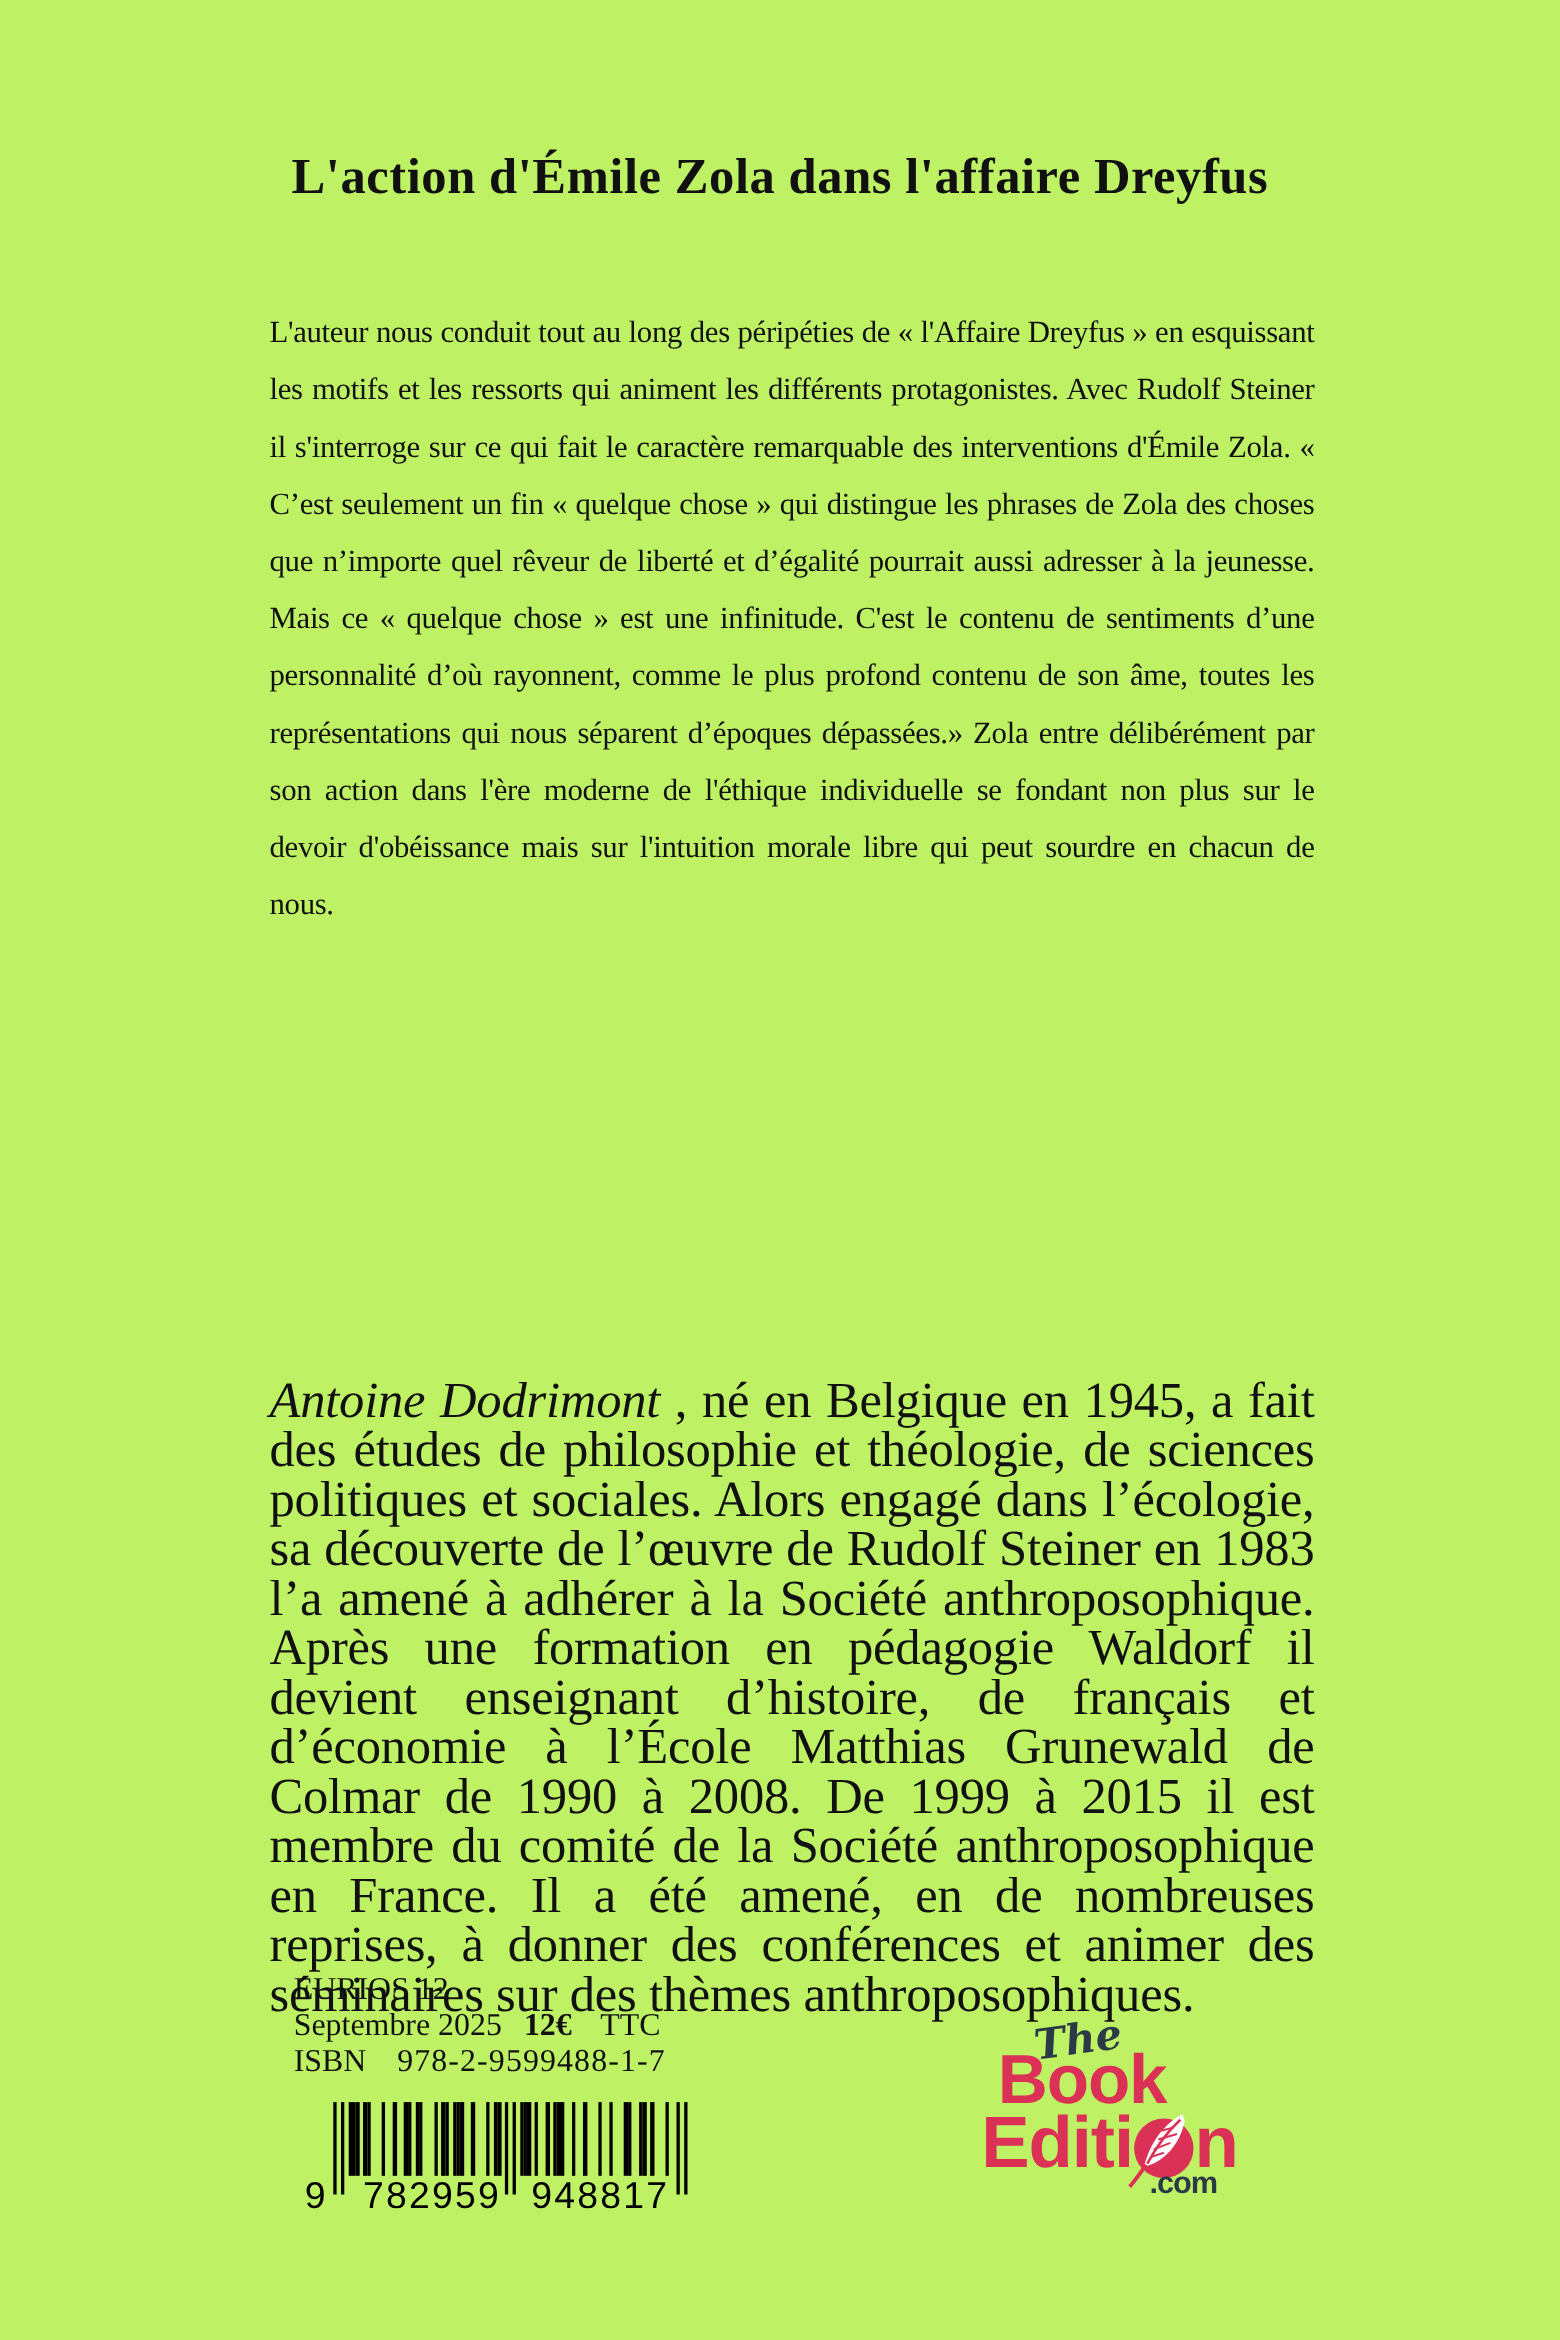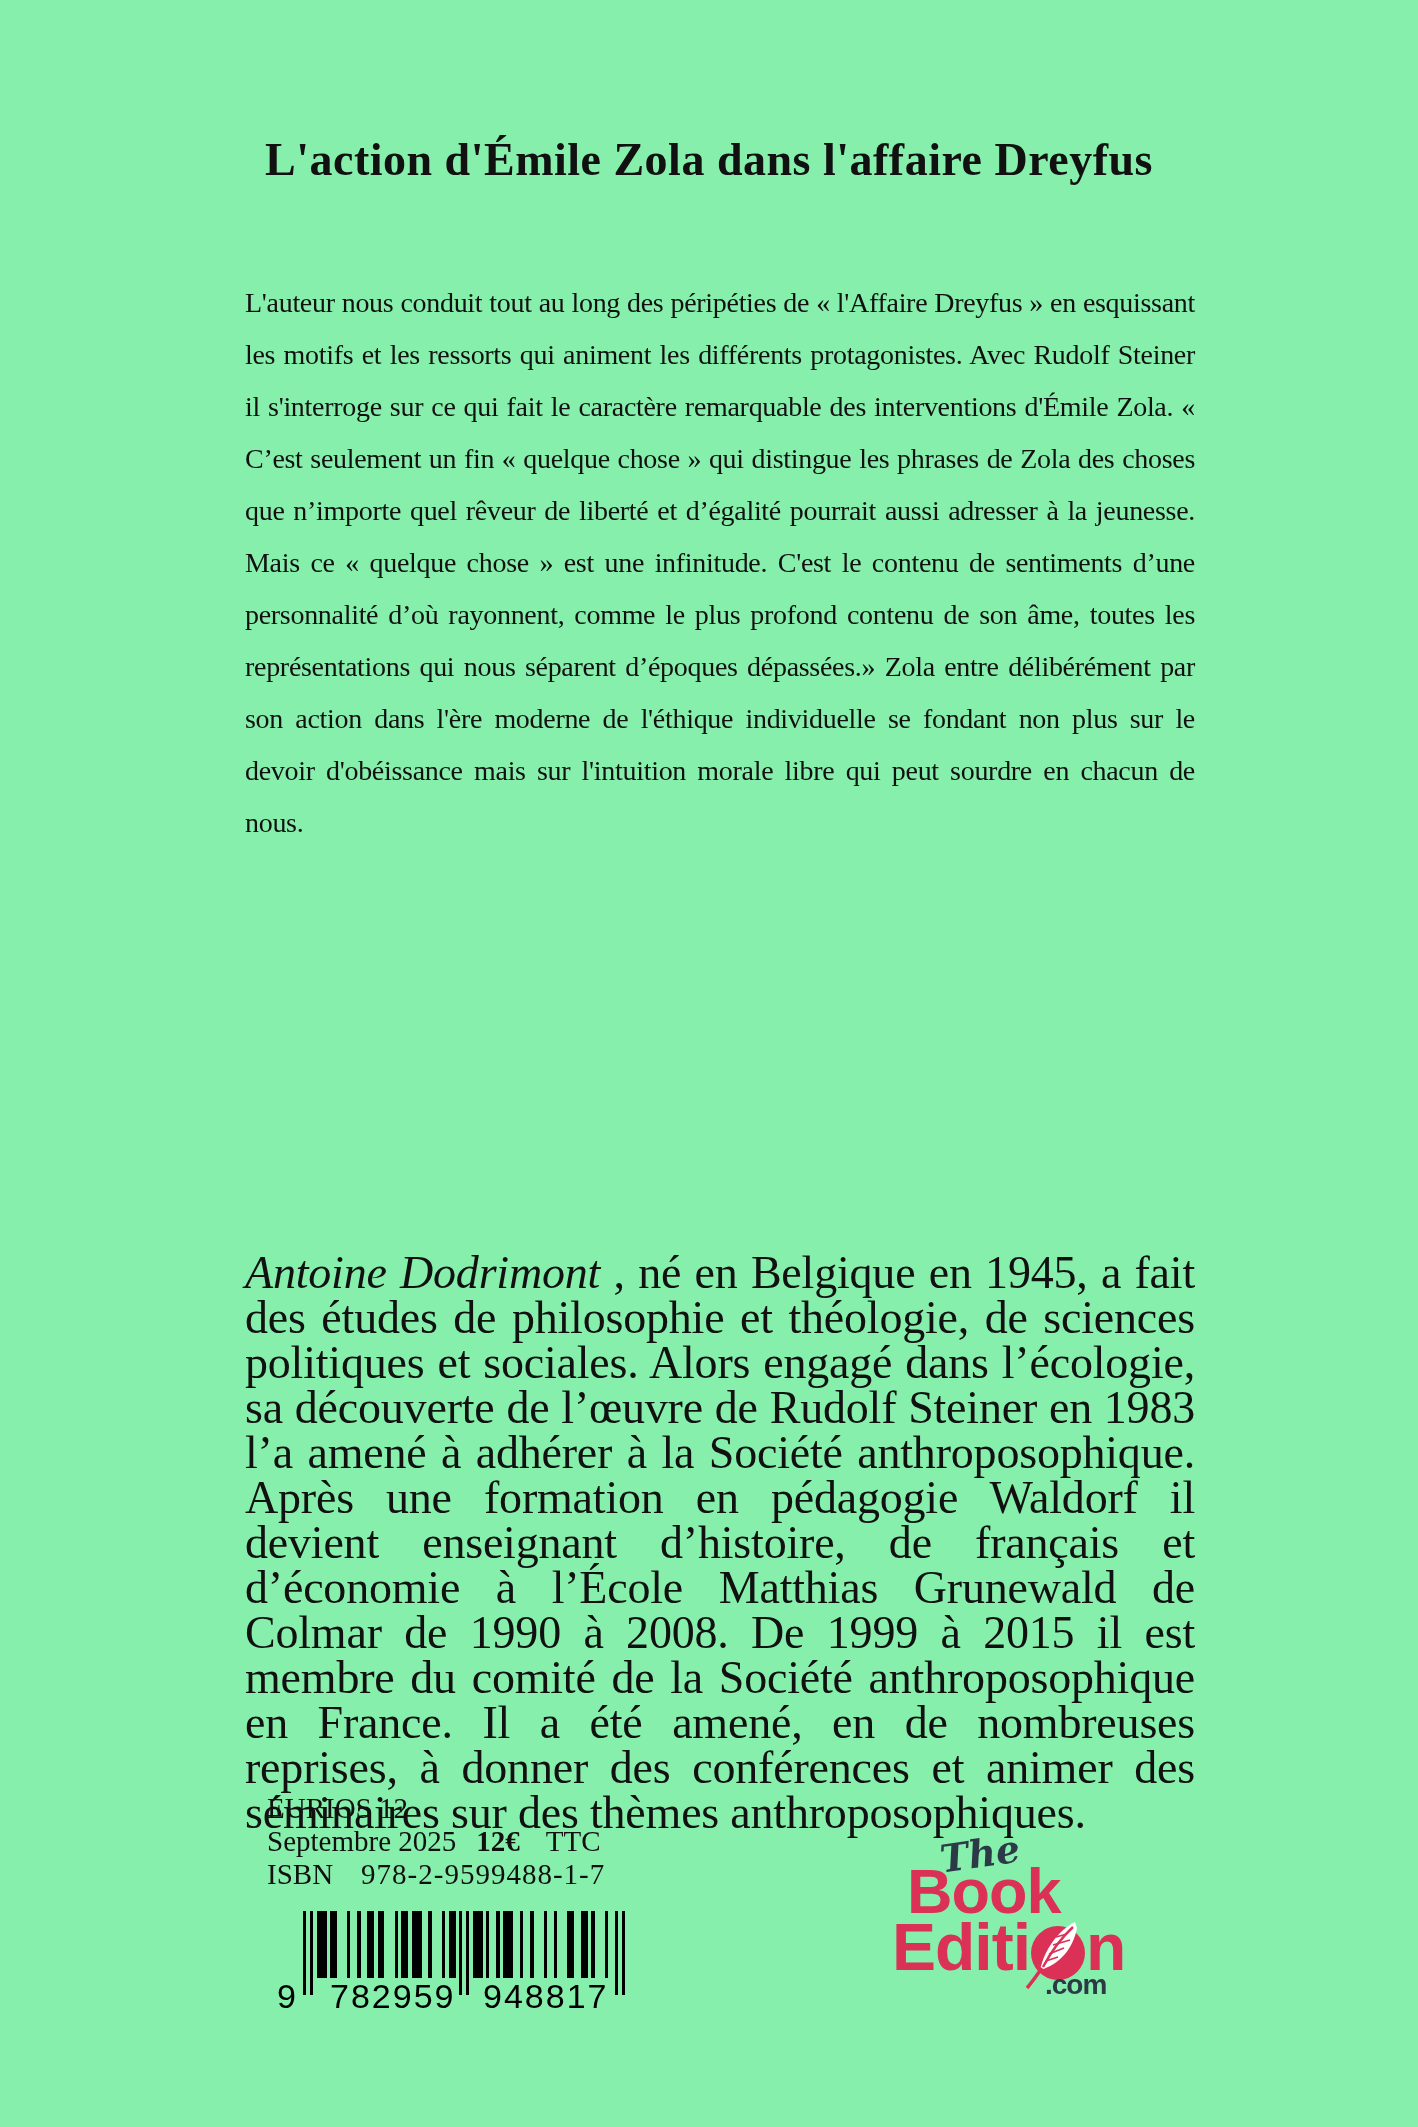--- a/index.html
+++ b/index.html
@@ -1,20 +1,20 @@
 <!DOCTYPE html>
 <html lang="fr"><head>
 <meta charset="utf-8">
 <style>
   html,body{margin:0;padding:0;background:#888;}
   .page{
     position:relative;
     width:1418px;height:2127px;
     margin:0 auto;
-    background:#86efac;
+    background:#bef264;
     color:#111;
     font-family:"Liberation Serif", serif;
     overflow:hidden;
   }
   .title{
     position:absolute;left:0;top:134px;width:100%;
     text-align:center;font-weight:bold;
     font-size:46px;line-height:52px;
     letter-spacing:0.5px;
   }

